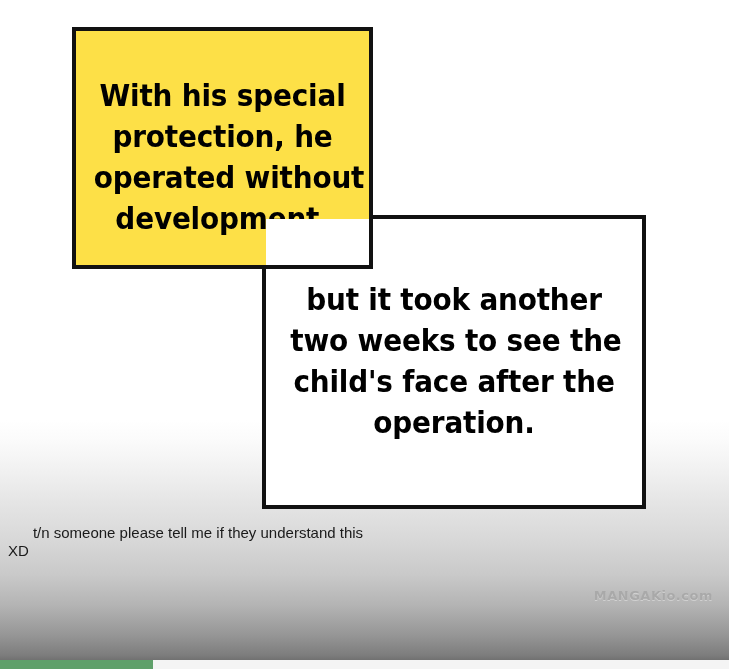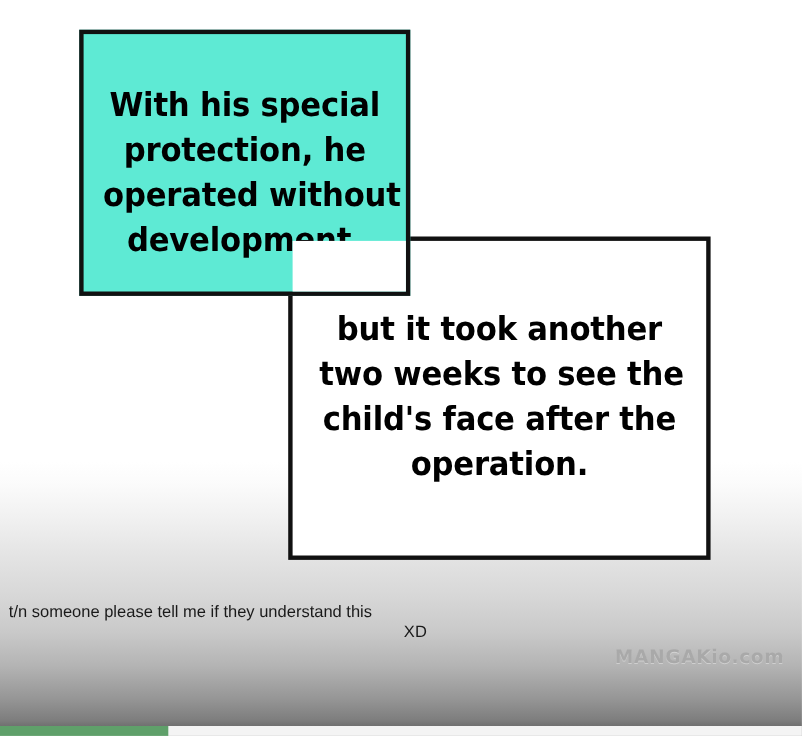--- a/index.html
+++ b/index.html
@@ -101,32 +101,32 @@
     position: absolute;
     left: 8px;
     top: 524px;
     width: 380px;
     z-index: 6;
     font-family: "Liberation Sans", sans-serif;
     font-size: 15px;
     line-height: 18px;
     color: #1a1a1a;
   }
-  .tn-note .tn-line-1 { display: block; text-align: left; margin-top: 24px; }
-  .tn-note .tn-line-2 { display: block; text-align: right; }
+  .tn-note .tn-line-1 { display: block; text-align: center; }
+  .tn-note .tn-line-2 { display: block; text-align: left; }
 
   
   .watermark {
     position: absolute;
     right: 16px;
     top: 588px;
     z-index: 6;
     font-family: "DejaVu Sans", "Liberation Sans", sans-serif;
     font-weight: 700;
-    font-size: 17px;
+    font-size: 13px;
     letter-spacing: 0.5px;
     color: #a9a9a9;
     text-shadow: 0 1px 0 rgba(255,255,255,0.35);
     user-select: none;
   }
 
   
   .progress-track {
     position: absolute;
     left: 0;
@@ -145,21 +145,21 @@
     background: #5fa06a;
   }
 </style>
 </head>
 <body>
 
 <div id="page">
 
   <div class="page-backdrop"></div>
 
-  <div class="panel panel-one" style="border-color: rgb(17, 17, 17); background: #5eead4;">
+  <div class="panel panel-one" style="border-color: rgb(17, 17, 17); background: #fde047;">
     <div class="panel-text">
       <span class="line">With his special</span>
       <span class="line">protection, he</span>
       <span class="line">operated without</span>
       <span class="line">development,</span>
     </div>
   </div>
 
   <div class="panel panel-two" style="border-color: rgb(17, 17, 17); background: rgb(255, 255, 255);">
     <div class="panel-text">

